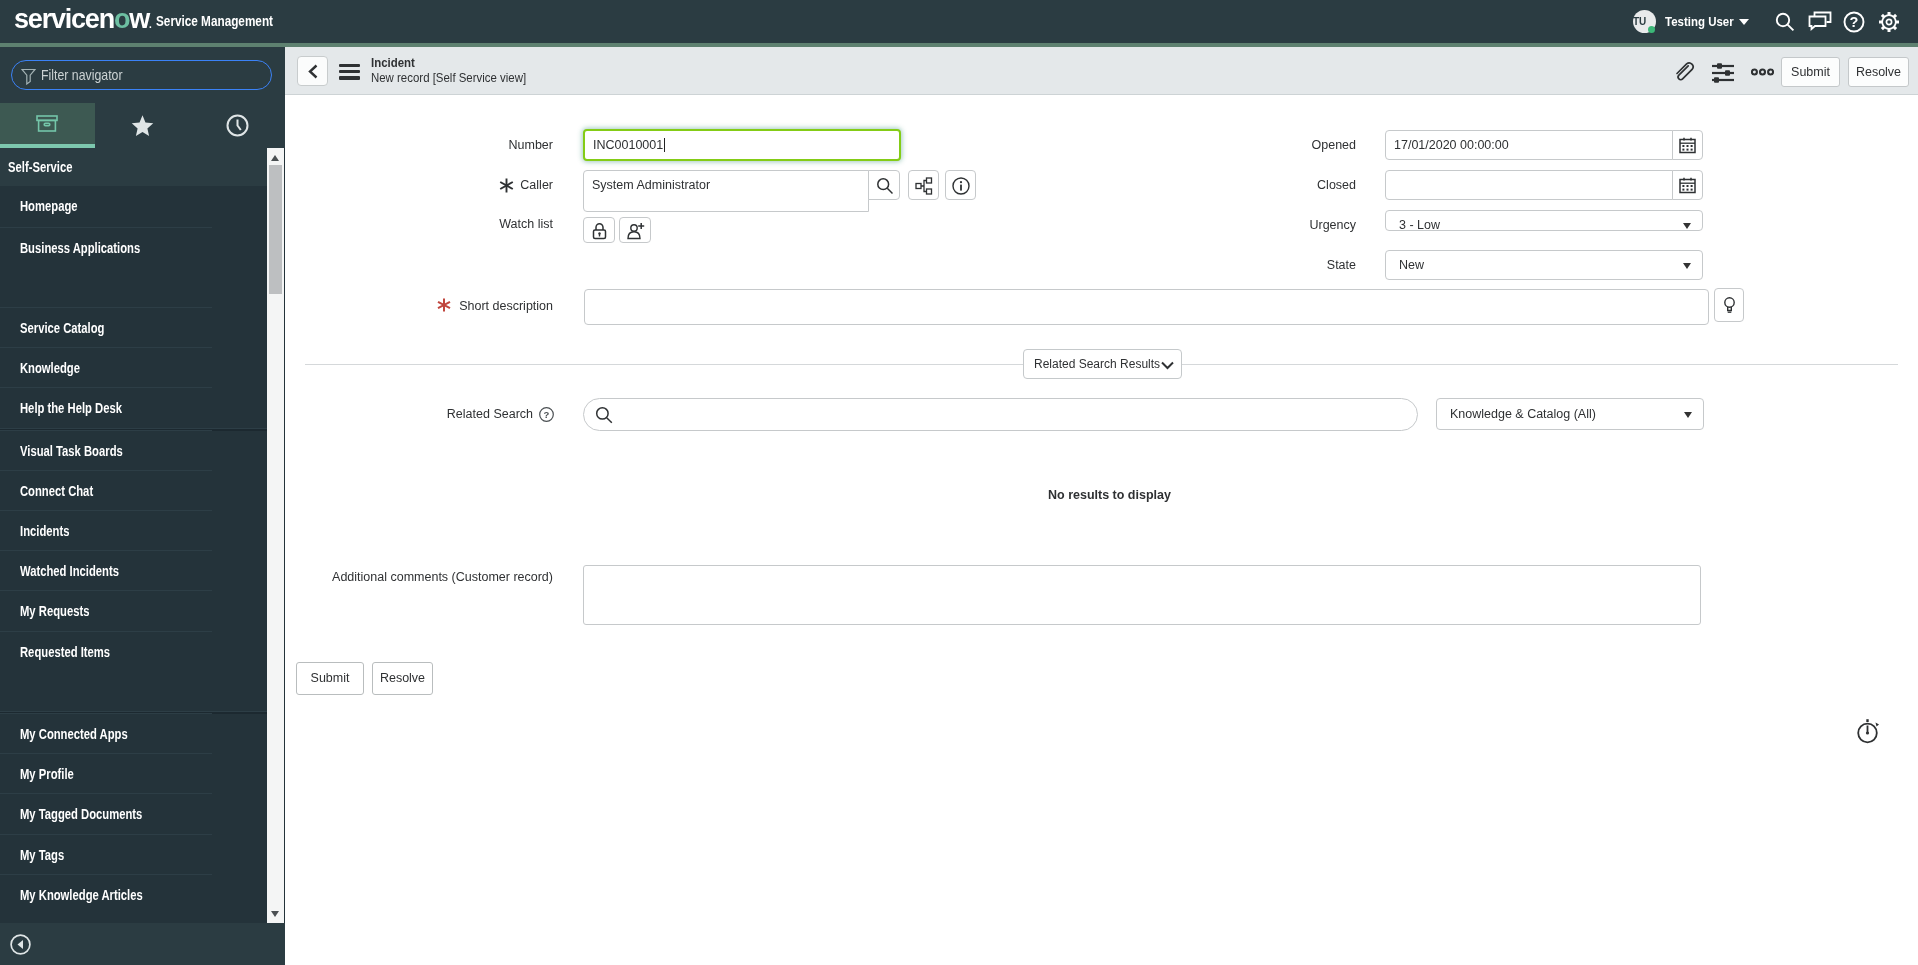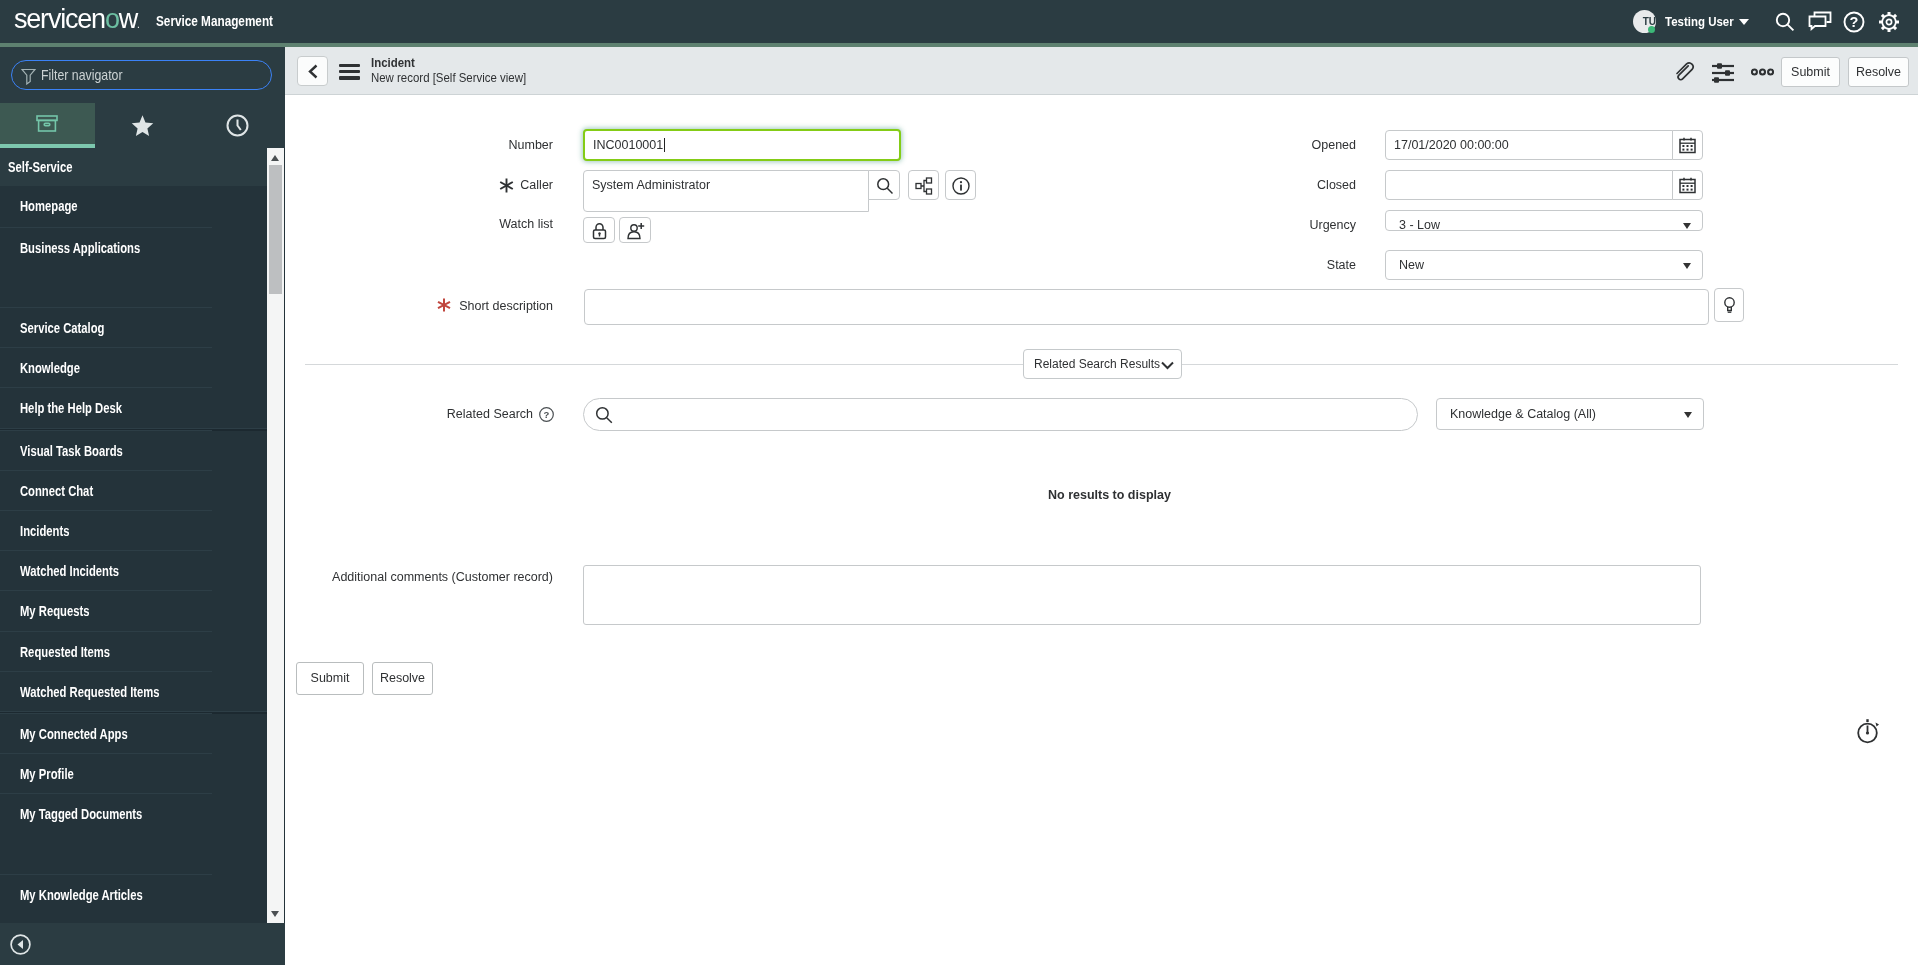--- a/index.html
+++ b/index.html
@@ -1,22 +1,22 @@
 <!DOCTYPE html>
 <html><head>
 <meta charset="utf-8">
 <style>
 *{margin:0;padding:0;box-sizing:border-box}
 html,body{width:1918px;height:965px;font-family:"Liberation Sans",sans-serif;background:#fff;overflow:hidden;position:relative}
 
 #topbar{position:absolute;left:0;top:0;width:1918px;height:43px;background:#2b3c42}
-#logo{position:absolute;left:14px;top:4px;font-size:27px;font-weight:normal;color:#fff;letter-spacing:-1.2px}
+#logo{position:absolute;left:14px;top:4px;font-size:27px;font-weight:bold;color:#fff;letter-spacing:-1.2px}
 #logo .gn{color:#6dbfa2}
 #brand{position:absolute;left:156px;top:13px;font-size:14px;font-weight:bold;color:#fff;transform:scaleX(0.84);transform-origin:0 50%;white-space:nowrap}
-#avatar{position:absolute;left:1633px;top:10px;width:23px;height:23px;border-radius:50%;background:#e8eaeb;color:#2b3c42;font-size:10px;font-weight:bold;text-align:right;line-height:23px}
+#avatar{position:absolute;left:1633px;top:10px;width:23px;height:23px;border-radius:50%;background:#e8eaeb;color:#2b3c42;font-size:10px;font-weight:bold;text-align:left;line-height:23px}
 #avdot{position:absolute;left:1648px;top:26px;width:7px;height:7px;border-radius:50%;background:#3cb878}
 #uname{position:absolute;left:1665px;top:14px;font-size:13.5px;font-weight:bold;color:#fff;transform:scaleX(0.85);transform-origin:0 50%;white-space:nowrap}
 #ucaret{position:absolute;left:1739px;top:19px;width:0;height:0;border-left:5px solid transparent;border-right:5px solid transparent;border-top:6px solid #fff}
 .hicon{position:absolute;top:11px}
 
 #greenstrip{position:absolute;left:0;top:43px;width:1918px;height:4px;background:#5e8170}
 
 #sidebar{position:absolute;left:0;top:47px;width:285px;height:918px;background:#2b3c42}
 #filterbox{position:absolute;left:11px;top:13px;width:261px;height:30px;border:1px solid #3b82f6;border-radius:15px}
 #filterbox .ph{position:absolute;left:29px;top:6px;font-size:14.5px;color:#ccd3d4;transform:scaleX(0.85);transform-origin:0 50%;white-space:nowrap}
@@ -129,25 +129,25 @@
   <div class="mi" style="top:158.9px"><span>Service Catalog</span></div>
   <div class="mi" style="top:199.1px"><span>Knowledge</span></div>
   <div class="mi" style="top:239.3px"><span>Help the Help Desk</span></div>
   <div class="mdiv" style="top:279.5px"></div>
   <div class="mi" style="top:281.5px"><span>Visual Task Boards</span></div>
   <div class="mi" style="top:321.7px"><span>Connect Chat</span></div>
   <div class="mi" style="top:361.9px"><span>Incidents</span></div>
   <div class="mi" style="top:402.1px"><span>Watched Incidents</span></div>
   <div class="mi" style="top:442.3px"><span>My Requests</span></div>
   <div class="mi" style="top:482.5px"><span>Requested Items</span></div>
-  <div class="mi" style="top:522.7px"><span>Watched Requested Items</span></div>
   <div class="mdiv" style="top:562.9px"></div>
   <div class="mi" style="top:564.9px"><span>My Connected Apps</span></div>
   <div class="mi" style="top:605.1px"><span>My Profile</span></div>
   <div class="mi" style="top:645.3px"><span>My Tagged Documents</span></div>
+  <div class="mi" style="top:685.5px"><span>My Tags</span></div>
   <div class="mi" style="top:725.7px"><span>My Knowledge Articles</span></div>
   <div id="scrail">
    <div class="scarrow" id="scup"></div>
    <div id="scthumb"></div>
    <div class="scarrow" id="scdown"></div>
   </div>
  </div>
  <div id="sfoot">
   <svg style="position:absolute;left:10px;top:11px" width="21" height="21" viewBox="0 0 21 21">
         <circle cx="10.5" cy="10.5" r="9.4" fill="none" stroke="#dfe5e6" stroke-width="1.7"></circle>

